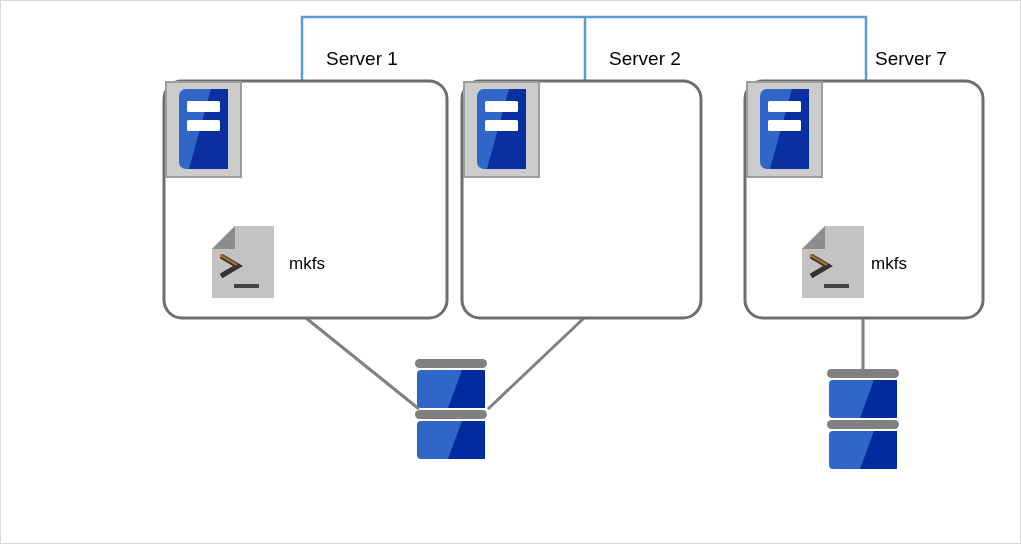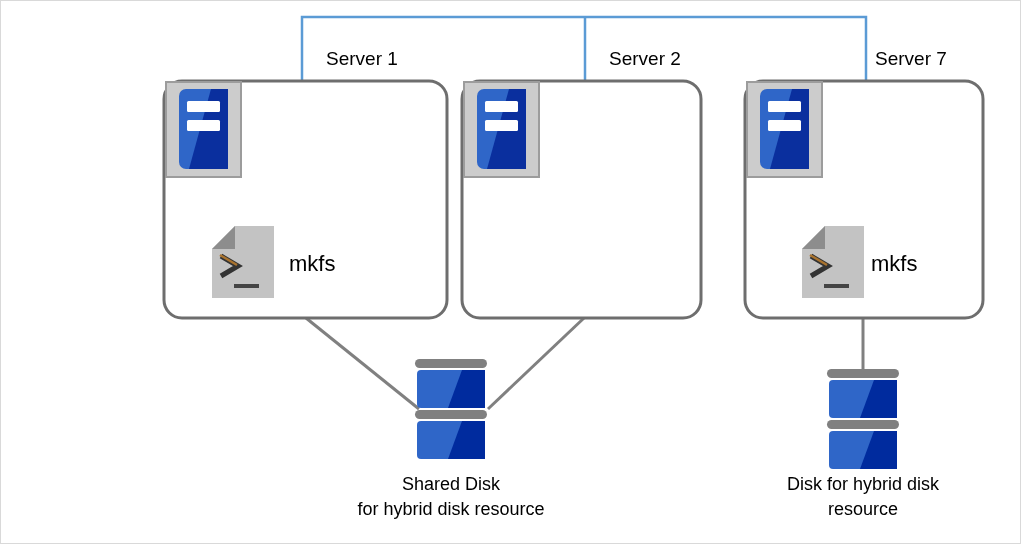--- a/index.html
+++ b/index.html
@@ -32,21 +32,21 @@
     font-size: 19px;
     line-height: 24px;
     white-space: pre;
     font-family: "Liberation Sans", sans-serif;
   }
   .txt-center {
     text-align: center;
     white-space: pre-line;
   }
   .server-label { font-size: 19px; }
-  .mkfs-label   { font-size: 22px; }
+  .mkfs-label   { font-size: 17px; }
   .caption      { font-size: 18px; line-height: 25px; }
 </style>
 </head>
 <body>
 
 <div id="canvas">
 
   <svg class="svg-layer" viewBox="0 0 1021 544" xmlns="http://www.w3.org/2000/svg">
 
     <defs>
@@ -157,19 +157,15 @@
   <div class="txt server-label" style="left:325px; top:46px;">Server 1</div>
 
   <div class="txt server-label" style="left:608px; top:46px;">Server 2</div>
 
   <div class="txt server-label" style="left:874px; top:46px;">Server 7</div>
 
   <div class="txt mkfs-label" style="left:288px; top:251px;">mkfs</div>
 
   <div class="txt mkfs-label" style="left:870px; top:251px;">mkfs</div>
 
-  <div class="txt txt-center caption" style="left:300px; top:471px; width:300px;">Shared Disk
-for hybrid disk resource</div>
 
-  <div class="txt txt-center caption" style="left:712px; top:471px; width:300px;">Disk for hybrid disk
-resource</div>
 
 </div>
 
 </body></html>

